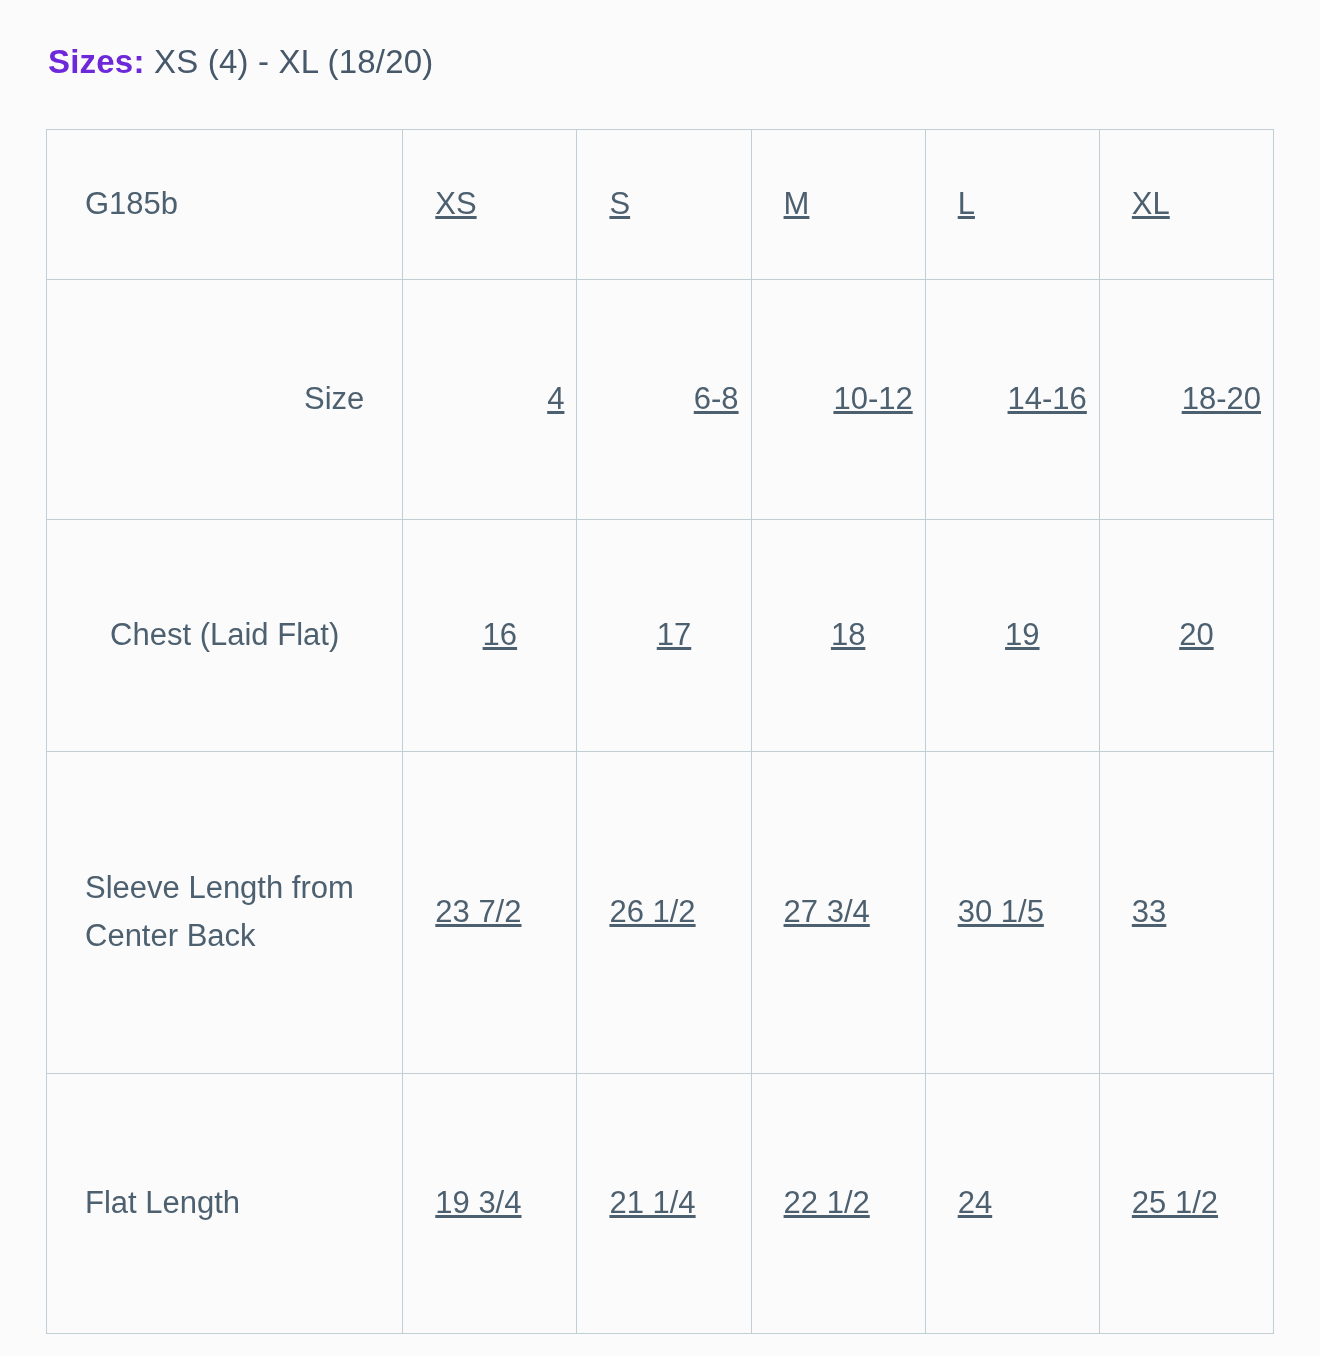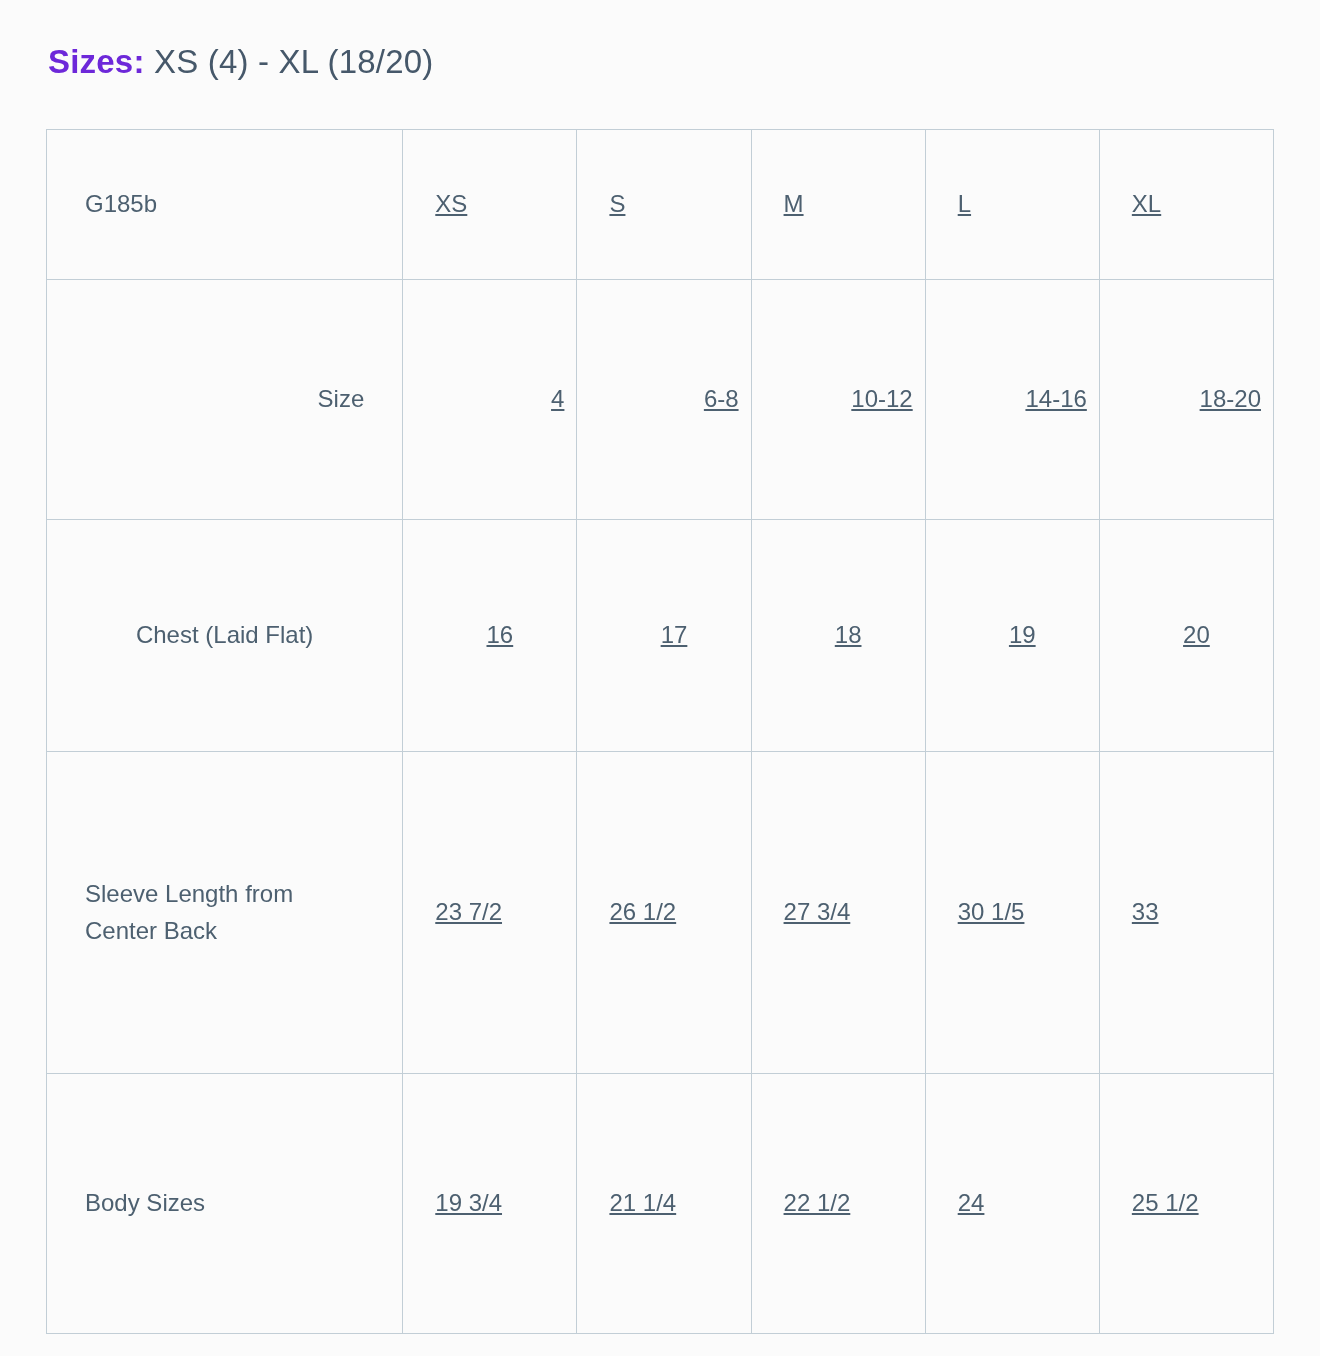--- a/index.html
+++ b/index.html
@@ -31,21 +31,21 @@
     color: #6d28d9;
   }
   table.size-chart {
     border-collapse: collapse;
     width: 1228px;
     table-layout: fixed;
     border: 1px solid #c2ced6;
   }
   table.size-chart td {
     border: 1px solid #c2ced6;
-    font-size: 24px;
+    font-size: 31px;
     line-height: 1.55;
     color: #4d6070;
     padding: 30px 38px;
     vertical-align: middle;
     box-sizing: border-box;
   }
   table.size-chart td.rowhead {
     width: 356px;
   }
   table.size-chart td.col {
@@ -102,21 +102,21 @@
       <tr class="r-sleeve">
         <td class="rowhead">Sleeve Length from Center Back</td>
         <td class="col">23 7/2</td>
         <td class="col">26 1/2</td>
         <td class="col">27 3/4</td>
         <td class="col">30 1/5</td>
         <td class="col">33</td>
       </tr>
 
       <tr class="r-body">
-        <td class="rowhead">Body Sizes</td>
+        <td class="rowhead">Flat Length</td>
         <td class="col">19 3/4</td>
         <td class="col">21 1/4</td>
         <td class="col">22 1/2</td>
         <td class="col">24</td>
         <td class="col">25 1/2</td>
       </tr>
     </tbody>
   </table>
 
 </div>

